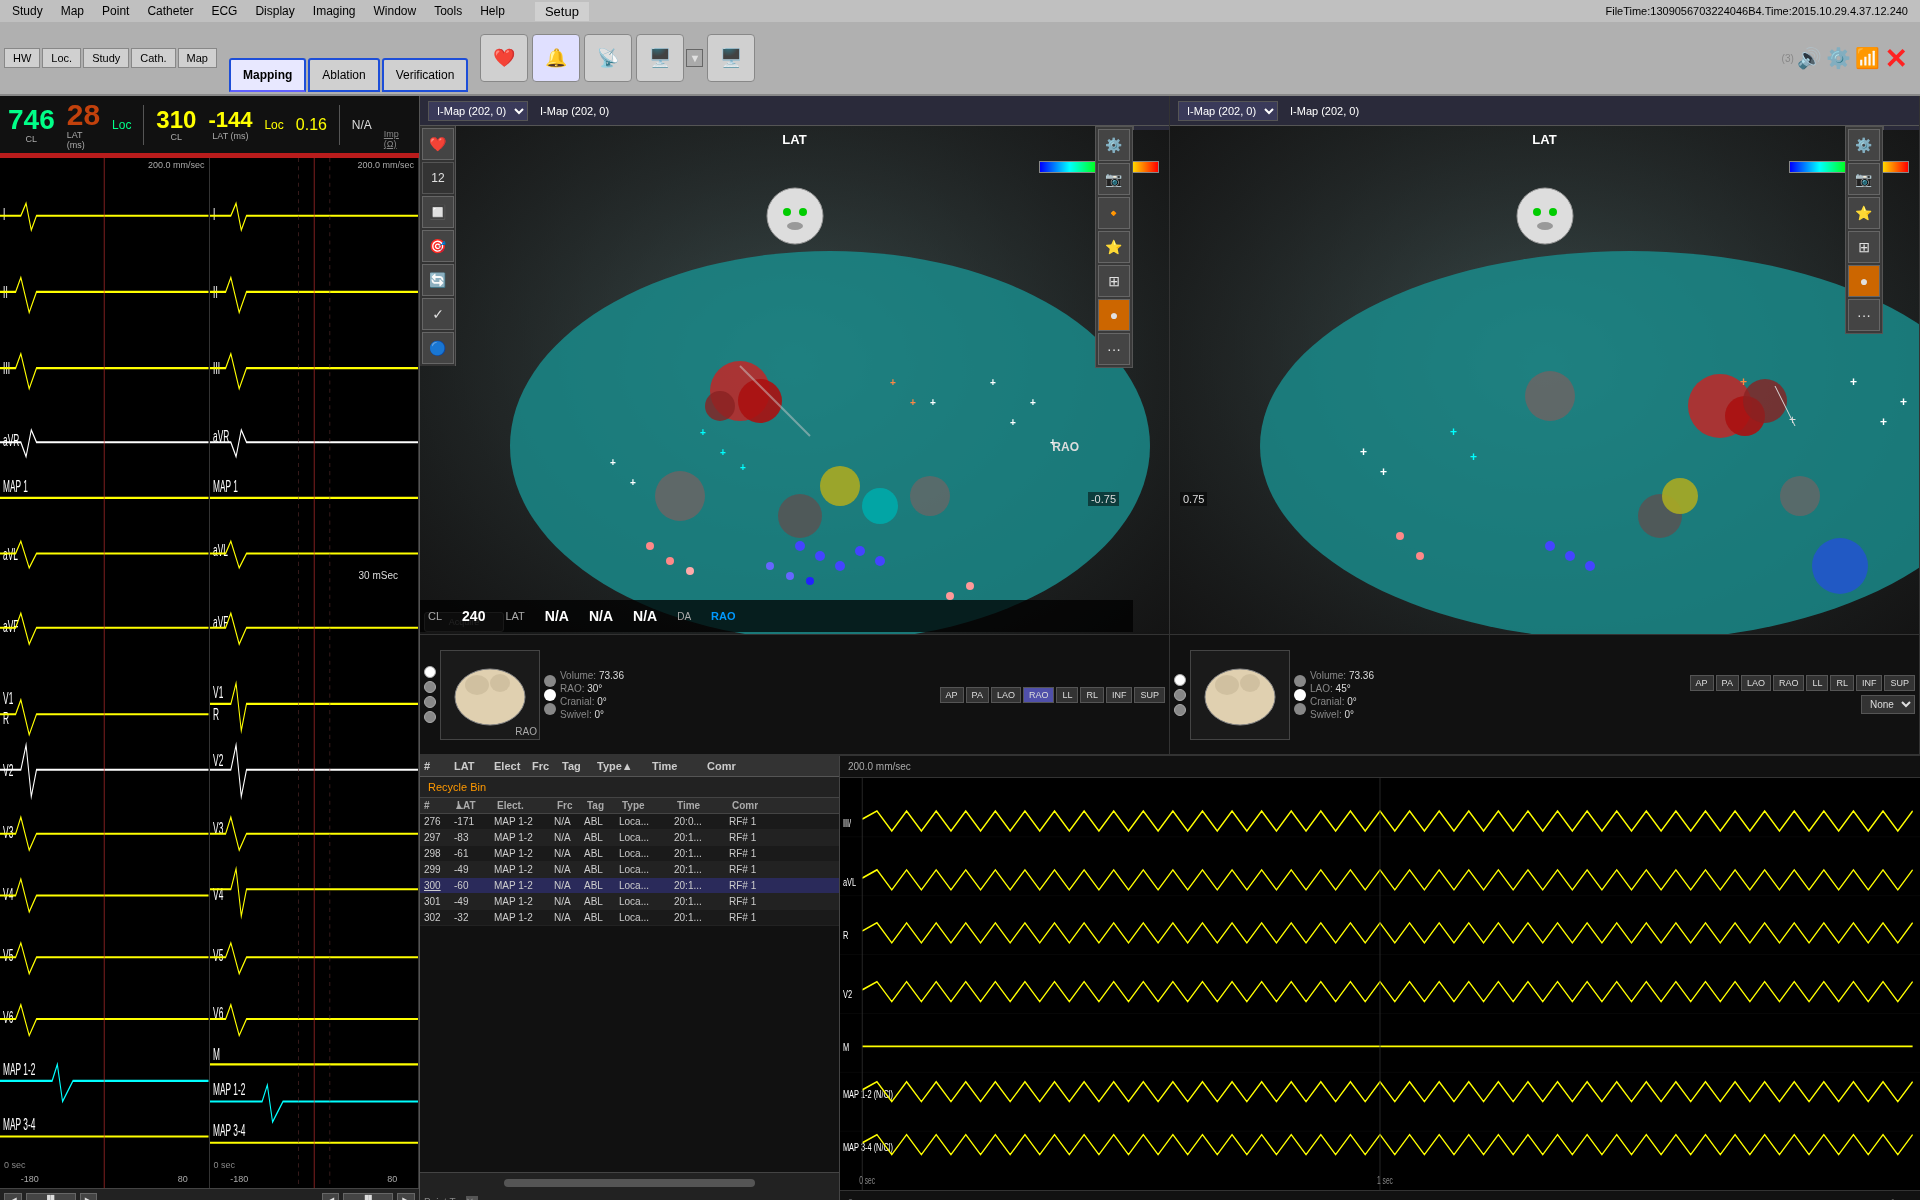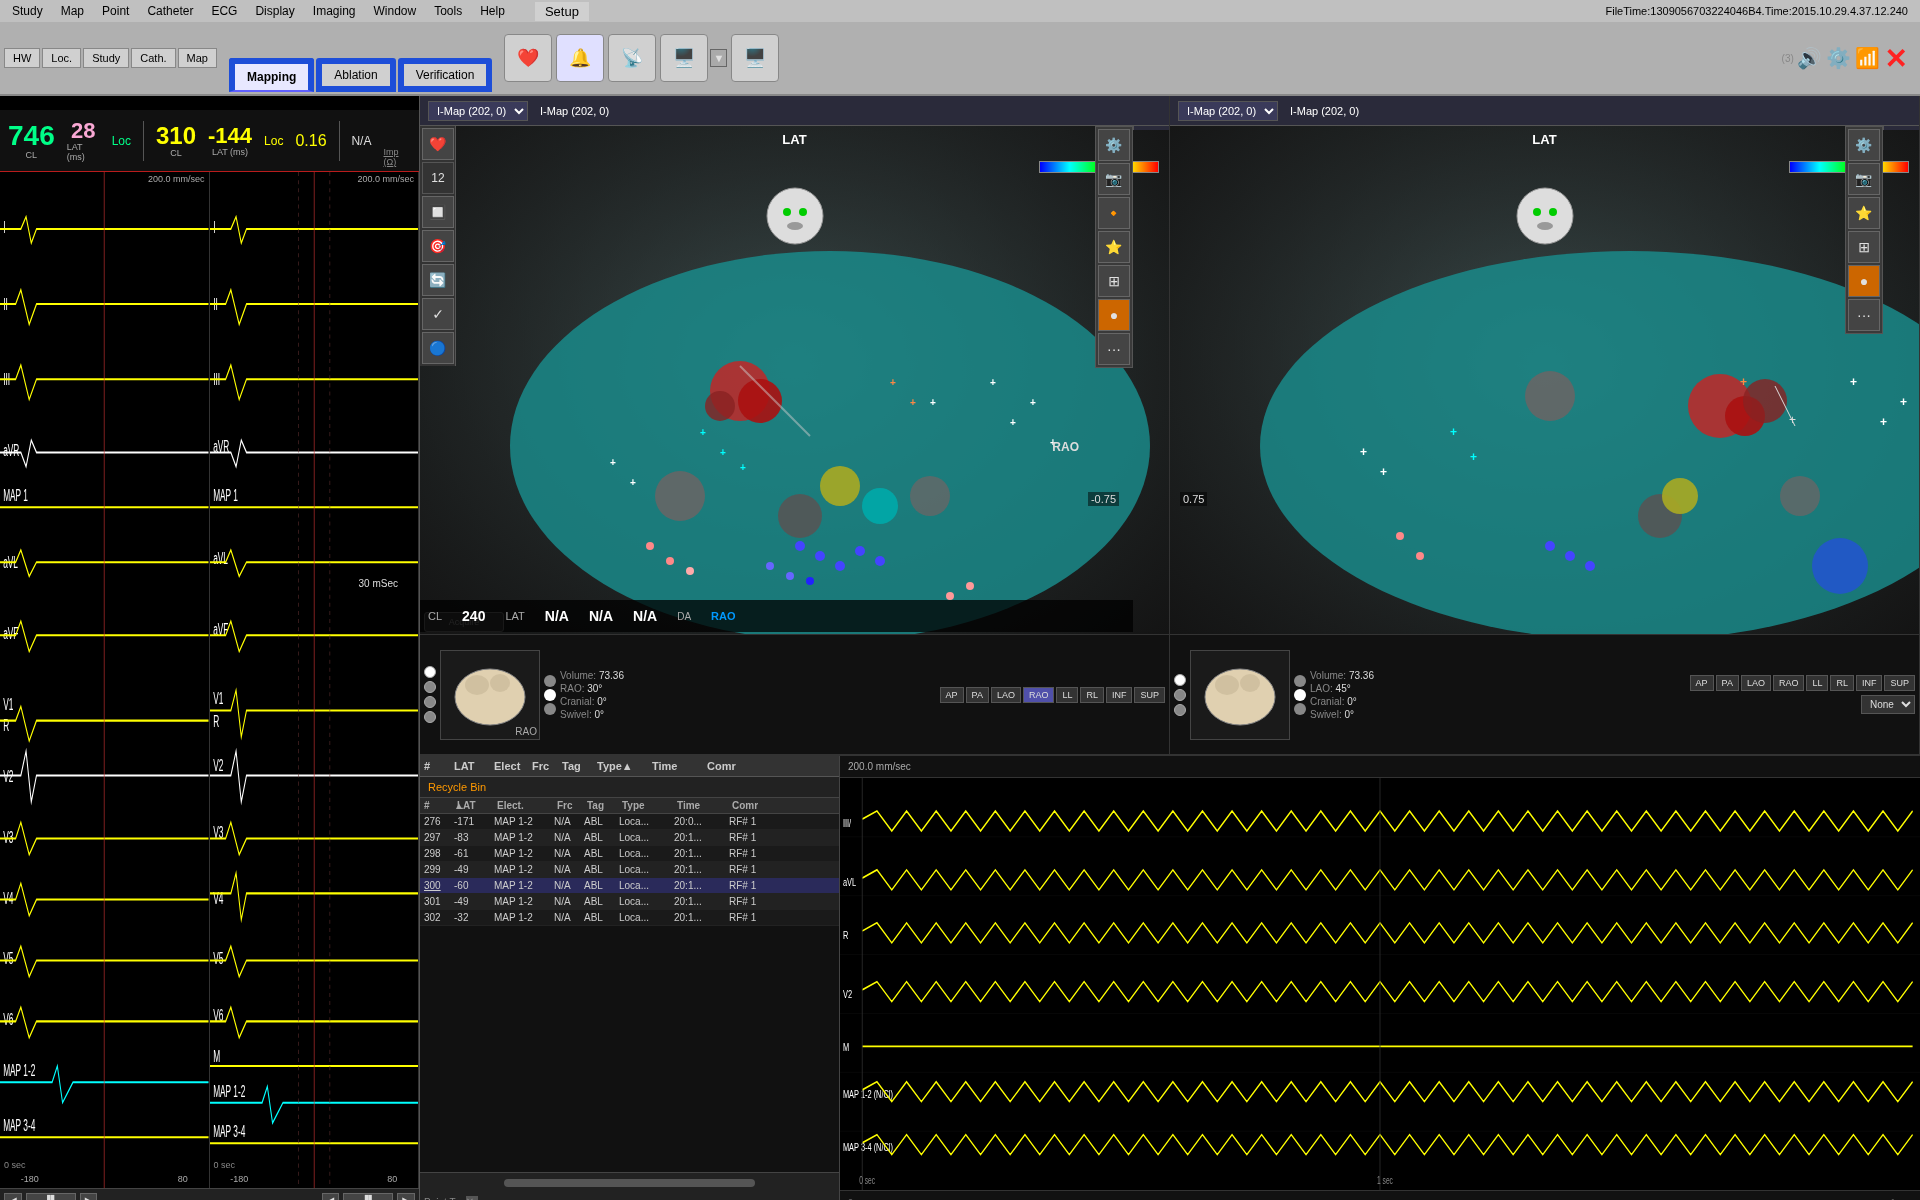--- a/index.html
+++ b/index.html
@@ -40,21 +40,21 @@
       background: #b0b0b0;
       height: 74px;
       display: flex;
       align-items: center;
       padding: 2px 4px;
       gap: 4px;
       border-bottom: 2px solid #888;
     }
     .toolbar-tab {
       background: #d0d0d0;
-      border: 6px solid #1d4ed8;
+      border: 2px solid #1d4ed8;
       border-radius: 3px 3px 0 0;
       padding: 4px 12px;
       cursor: pointer;
       font-size: 12px;
       color: #000;
       height: 34px;
       display: flex;
       align-items: center;
     }
     .toolbar-tab.active {
@@ -122,23 +122,22 @@
       border-right: 1px solid #555;
     }
 
     
     #stats-bar {
       background: #111;
       height: 62px;
       display: flex;
       align-items: center;
       padding: 4px 8px;
-      border-bottom: 1px solid #b91c1c;
+      border-bottom: 5px solid #b91c1c;
       gap: 12px;
-      margin-top: 14px;
     }
     .stat-block {
       display: flex;
       flex-direction: column;
       align-items: center;
     }
     .stat-value {
       font-size: 28px;
       font-weight: bold;
       color: #00ff00;
@@ -560,21 +559,21 @@
 <div id="main">
 
   <div id="left-panel">
 
     <div id="stats-bar">
       <div class="stat-block">
         <span class="stat-value" style="color:#00ff88;">746</span>
         <span class="stat-label">CL</span>
       </div>
       <div class="stat-block">
-        <span class="stat-value" style="color:#f9a8d4;font-size:22px;">28</span>
+        <span class="stat-value" style="color:#c2410c;font-size:30px;">28</span>
         <span class="stat-label">LAT (ms)</span>
       </div>
       <div style="color:#00ff88;font-size:12px;">Loc</div>
       <div class="stat-divider"></div>
       <div class="stat-block">
         <span class="stat-value" style="color:#ffff00;font-size:24px;">310</span>
         <span class="stat-label">CL</span>
       </div>
       <div class="stat-block">
         <span class="stat-value" style="color:#ffff00;font-size:22px;">-144</span>

